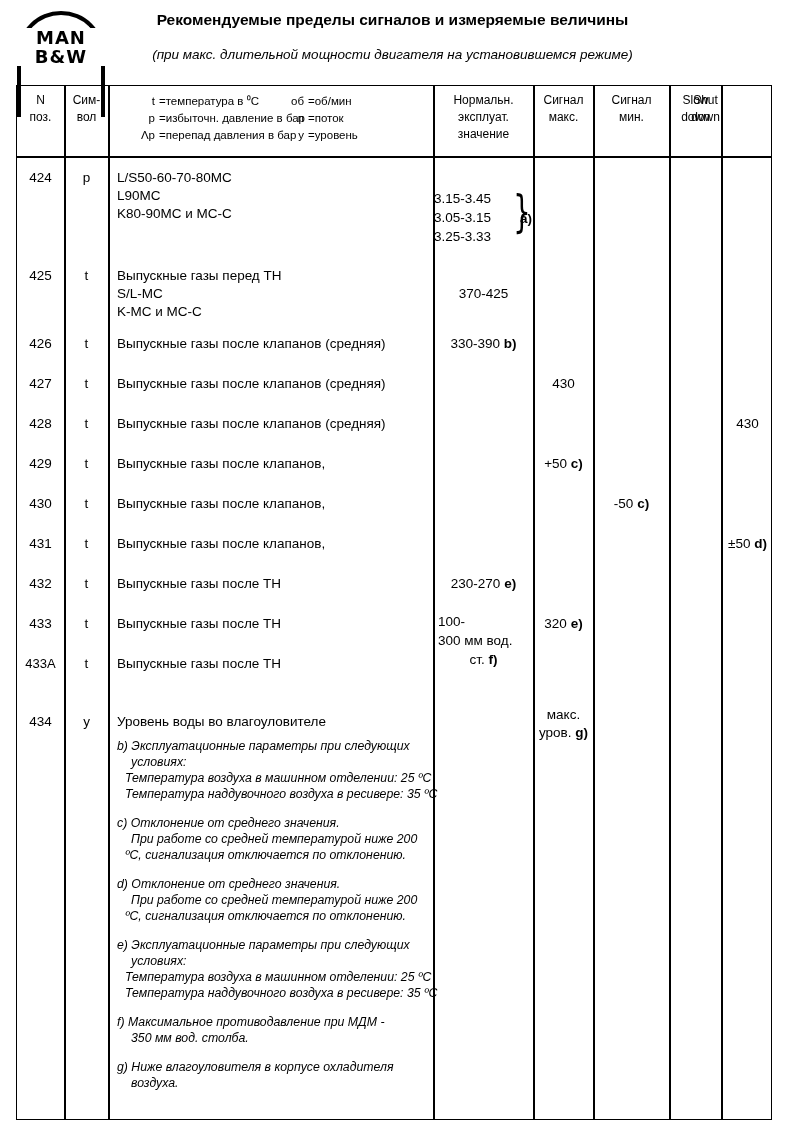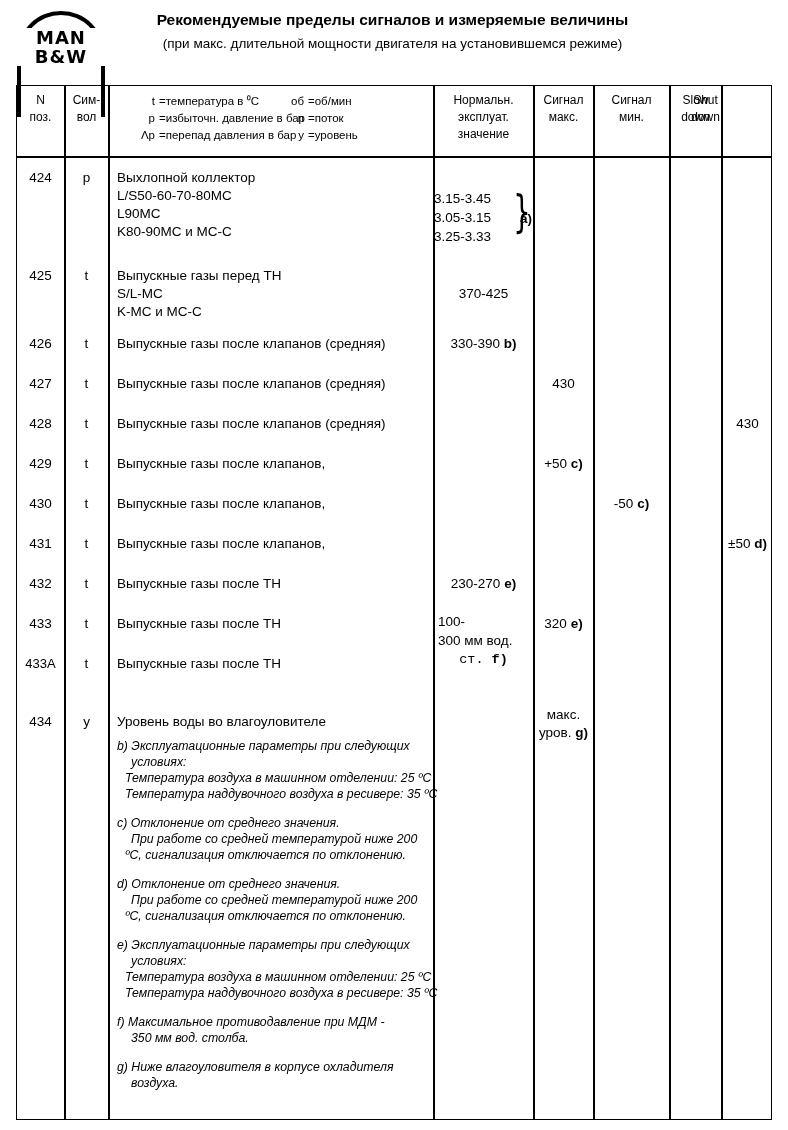--- a/index.html
+++ b/index.html
@@ -56,22 +56,23 @@
   }
   #title-main {
     font-size: 15.5px;
     font-weight: bold;
     line-height: 20px;
     white-space: nowrap;
   }
   #title-sub {
     font-size: 13.5px;
     line-height: 19px;
-    margin-top: 4px;
+    margin-top: 15px;
     white-space: nowrap;
+    font-style: italic;
   }
   #doc-ref {
     position: absolute;
     right: 12px; top: 12px;
     width: 110px;
     text-align: right;
     font-size: 13px;
     line-height: 21px;
   }
   #doc-ref div:last-child { text-align: right; padding-right: 2px; }
@@ -189,21 +190,21 @@
 
   
   #cell-433a {
     position: absolute;
     left: 417px; width: 99px;
     font-size: 13.5px;
     line-height: 19px;
   }
   #cell-433a .l1 { text-align: left;   padding-left: 4px; }
   #cell-433a .l2 { text-align: left;   padding-left: 4px; }
-  #cell-433a .l3 { text-align: center; font-family: Liberation Mono, monospace; }
+  #cell-433a .l3 { text-align: center; }
 
   
   #cell-434max {
     position: absolute;
     left: 517px; width: 59px;
     font-size: 13.5px;
     line-height: 18px;
     text-align: center;
   }
 
@@ -307,21 +308,20 @@
     <div>down</div>
   </div>
   <div class="hcell" id="h-shut">
     <div>Shut</div>
     <div>down</div>
   </div>
 
   <div class="r-num" style="top:83px">424</div>
   <div class="r-sym" style="top:83px">p</div>
   <div class="r-desc" style="top:83px">
-    <div>Выхлопной коллектор</div>
     <div>L/S50-60-70-80MC</div>
     <div>L90MC</div>
     <div>K80-90MC и MC-C</div>
   </div>
   <div id="brace-group">
     <div id="brace-vals">
       <div>3.15-3.45</div>
       <div>3.05-3.15</div>
       <div>3.25-3.33</div>
     </div>

